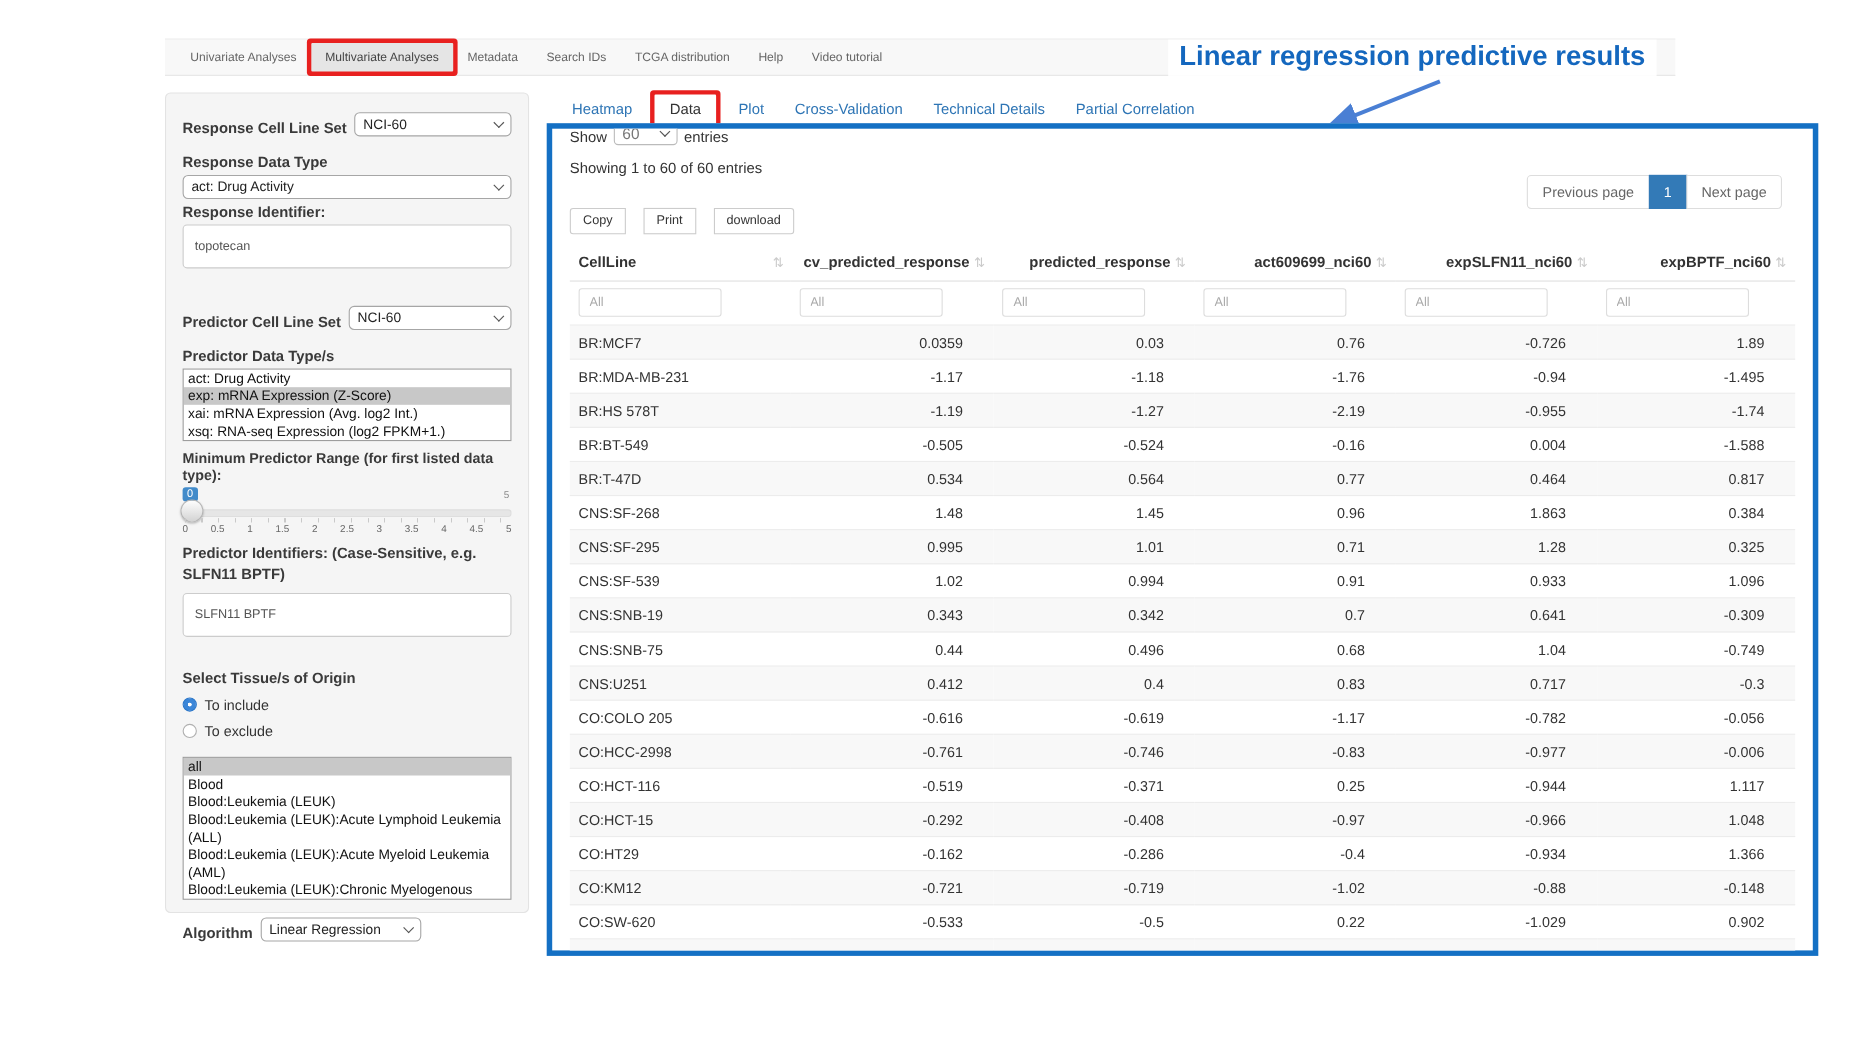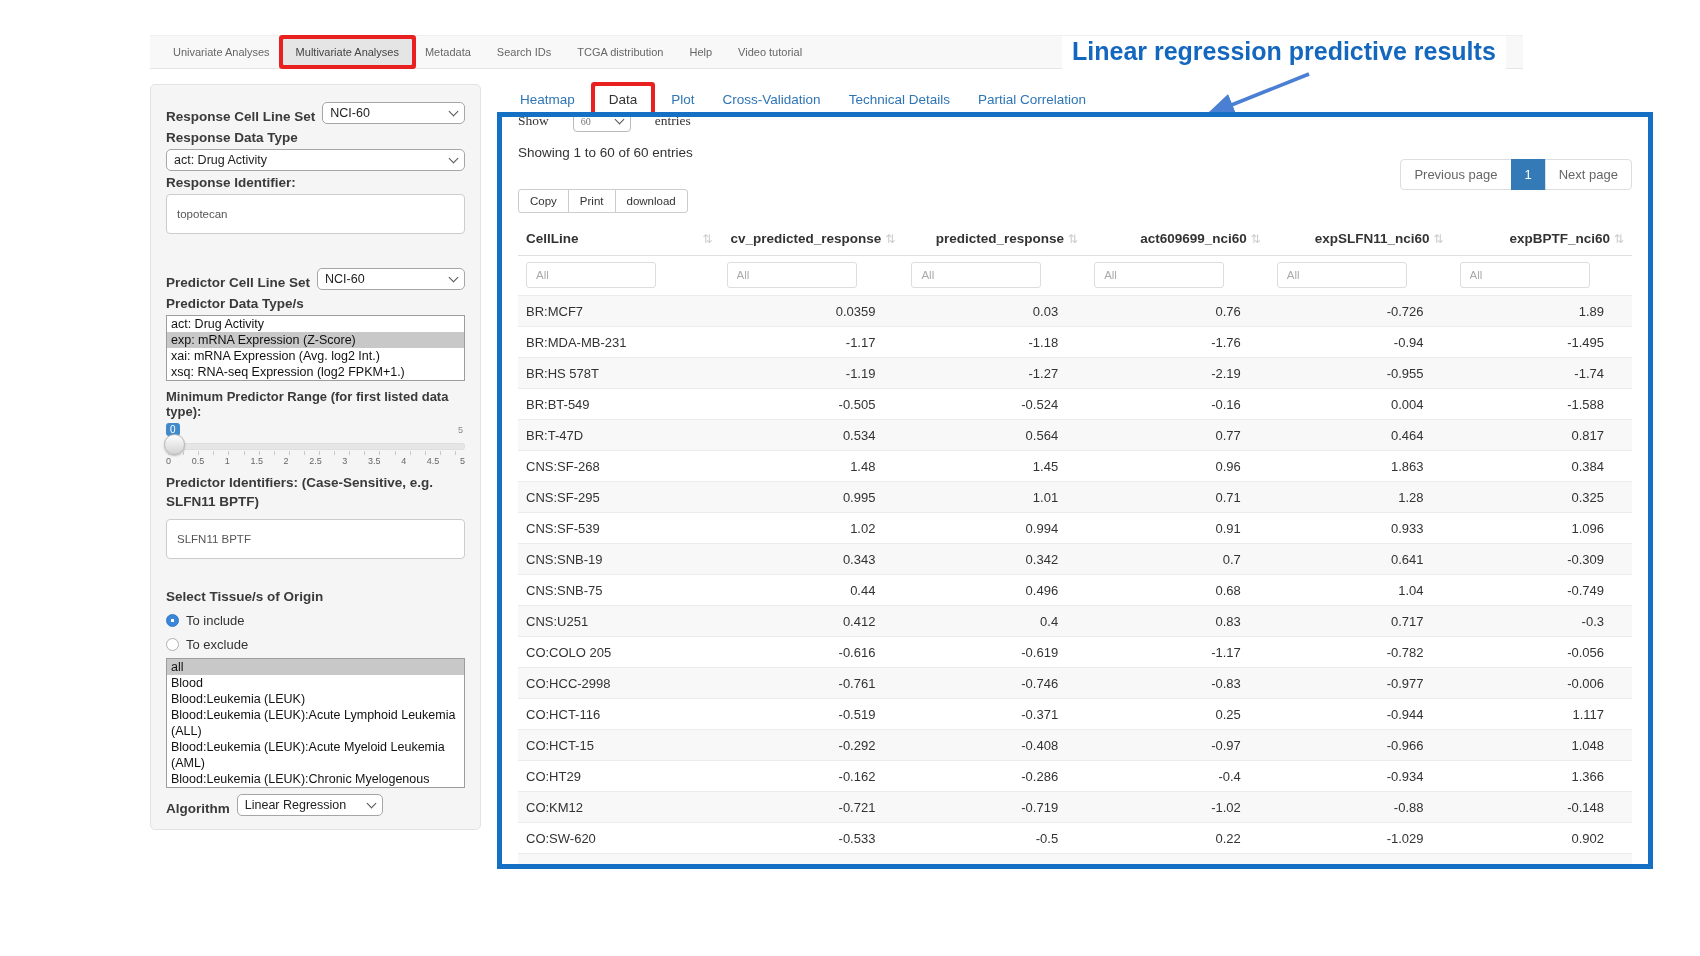--- a/index.html
+++ b/index.html
@@ -27,21 +27,21 @@
     align-items:center;justify-content:space-between;padding:0 7px;font-size:12.5px;color:#222;
     box-sizing:border-box;cursor:default;}
   .caret{width:6px;height:6px;border-right:1.7px solid #555;border-bottom:1.7px solid #555;
     transform:rotate(45deg);flex:none;margin-top:-3px;margin-left:6px;}
   .text-input{width:100%;box-sizing:border-box;background:#fff;border:1px solid #ccc;border-radius:4px;
     height:40px;padding:0 10px;font-size:11.5px;color:#555;font-family:"Liberation Sans",sans-serif;}
   .listbox{background:#fff;border:1px solid #9d9d9d;font-size:12.5px;color:#111;overflow:hidden;}
   .listbox .opt{line-height:16px;padding:0 4px;white-space:nowrap;}
   .listbox .opt.wrap{white-space:normal;}
   .listbox .opt.selected{background:#c8c8c8;}
-  .mt4{margin-top:4px;}.mt8{margin-top:8px;}.mt22{margin-top:6px;}
+  .mt4{margin-top:4px;}.mt8{margin-top:8px;}.mt22{margin-top:16px;}
   .mt30{margin-top:30px;}.mt34{margin-top:34px;}
 
   
   .slider{position:relative;height:50px;margin-top:4px;}
   .slider-badge{position:absolute;left:0;top:0;background:#428bca;color:#fff;font-size:10px;
     line-height:13px;border-radius:3px;padding:0 4px;}
   .slider-max{position:absolute;right:2px;top:2px;font-size:9px;color:#888;}
   .slider-track{position:absolute;left:0;right:0;top:20px;height:5px;background:#e6e6e6;
     border-radius:3px;border:1px solid #dedede;}
   .slider-handle{position:absolute;left:-2px;top:11px;width:19px;height:19px;border-radius:50%;
@@ -60,31 +60,31 @@
     background:radial-gradient(circle,#fff 0 1.5px,#3b86d8 2px 100%);}
 
   
   .tabs{position:absolute;left:506px;top:86px;display:flex;align-items:center;font-size:13.5px;}
   .tab{color:#2e75b5;padding:6px 14px;white-space:nowrap;cursor:pointer;}
   .tab.active{color:#333;background:#fff;box-shadow:0 0 0 4px #e8201f;border-radius:1px;margin:0 6px;}
 
   
   .panel{position:absolute;left:497px;top:112px;width:1156px;height:757px;box-sizing:border-box;
     border:5px solid #1470c4;background:#fff;overflow:hidden;padding:0 16px;}
-  .show-row{margin-top:-7px;display:flex;align-items:center;gap:24px;font-size:13.5px;color:#333;font-family:Liberation Serif, serif;}
+  .show-row{margin-top:-7px;display:flex;align-items:flex-end;gap:6px;font-size:13.5px;color:#333;}
   .show-select{width:58px;height:22px;border:1px solid #bbb;border-radius:4px;}
-  .show-select .show-val{font-size:10px;color:#777;}
+  .show-select .show-val{font-size:14px;color:#777;}
   .showing-row{margin-top:13px;font-size:13.5px;color:#333;}
-  .pagination{position:absolute;top:42px;right:16px;display:flex;}
+  .pagination{position:absolute;top:42px;right:28px;display:flex;}
   .pg-btn{border:1px solid #ddd;background:#fff;color:#666;font-size:13px;padding:7px 13px;
     margin-left:-1px;cursor:pointer;font-family:"Liberation Sans",sans-serif;}
   .pg-btn.first{border-radius:4px 0 0 4px;margin-left:0;}
   .pg-btn.last{border-radius:0 4px 4px 0;}
   .pg-btn.current{background:#337ab7;border-color:#337ab7;color:#fff;}
-  .export-group{margin-top:29px;display:flex;}
+  .export-group{margin-top:29px;display:flex;gap:17px;}
   .export-btn{border:1px solid #ccc;background:#fff;color:#333;font-size:11.5px;padding:5px 11px;
     margin-left:-1px;cursor:pointer;font-family:"Liberation Sans",sans-serif;}
   .export-btn:first-child{border-radius:3px 0 0 3px;margin-left:0;}
   .export-btn:last-child{border-radius:0 3px 3px 0;}
 
   
   table.results{width:100%;border-collapse:collapse;margin-top:9px;font-size:13px;color:#333;table-layout:fixed;}
   table.results th{font-size:13.5px;font-weight:bold;padding:9px 8px;position:relative;
     border-bottom:1px solid #e0e0e0;cursor:pointer;}
   th.cellline{text-align:left;}

